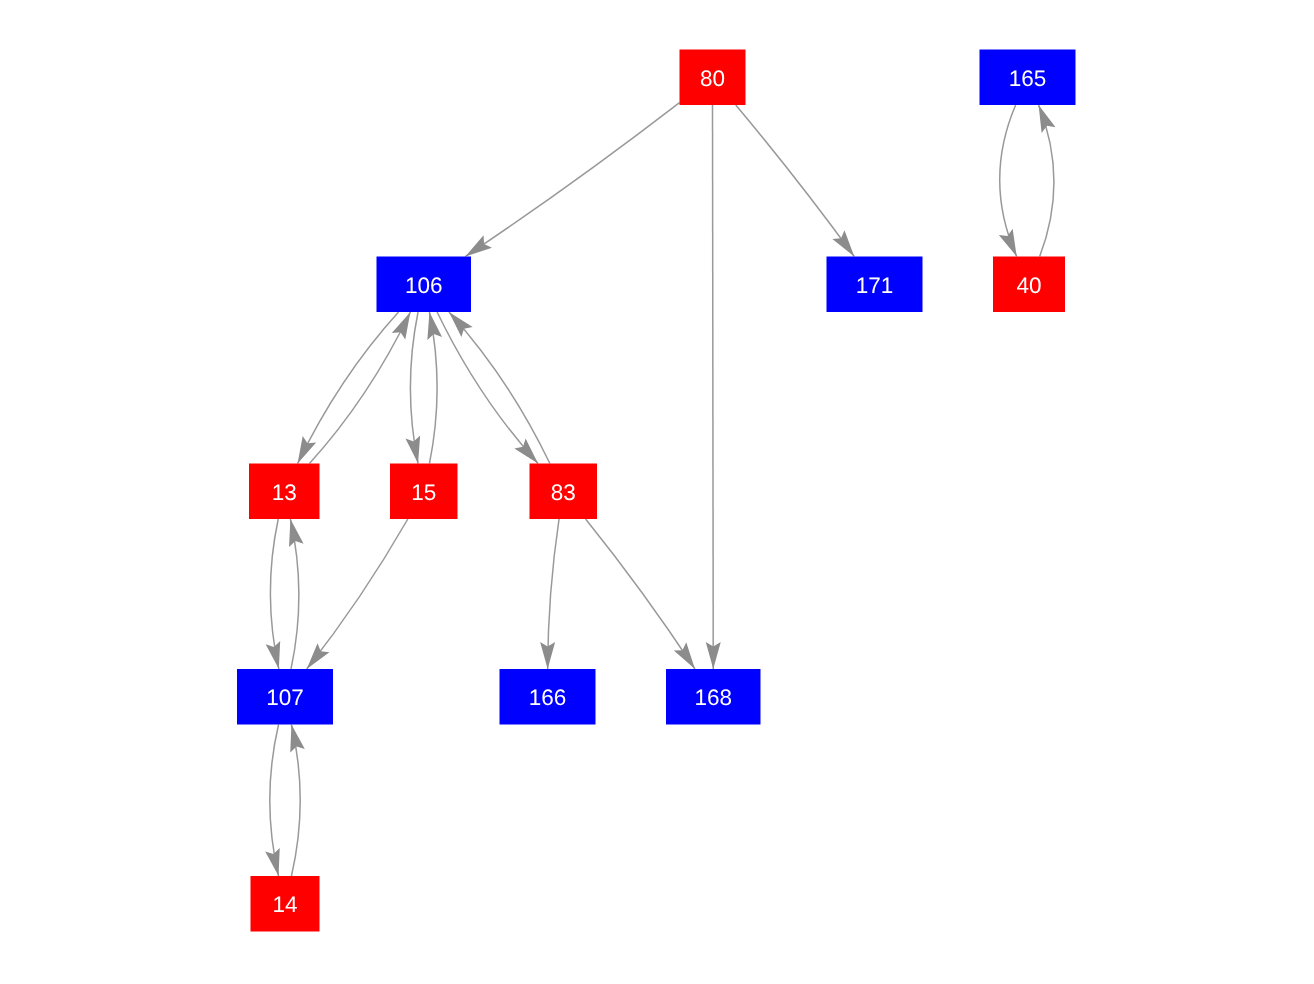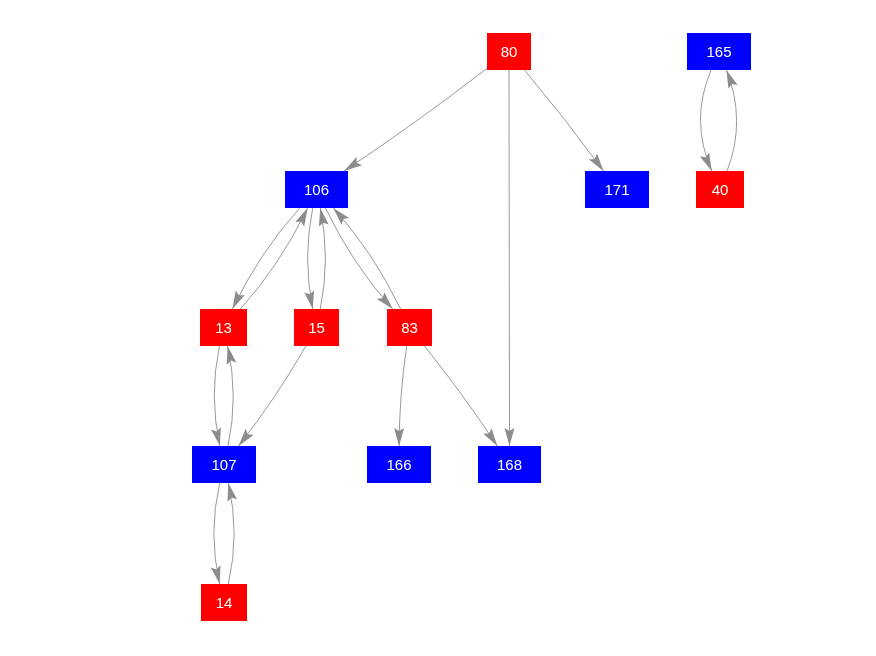--- a/index.html
+++ b/index.html
@@ -6,21 +6,20 @@
     margin: 0;
     padding: 0;
     background: #ffffff;
   }
   .canvas-wrap {
     position: relative;
     width: 756px;
     height: 656px;
     background: #ffffff;
     overflow: hidden;
-    padding-left: 34px;
   }
   svg {
     display: block;
     font-family: "Liberation Sans", sans-serif;
   }
   .edge-line {
     fill: none;
     stroke-width: 1px;
   }
   .node-rect {

